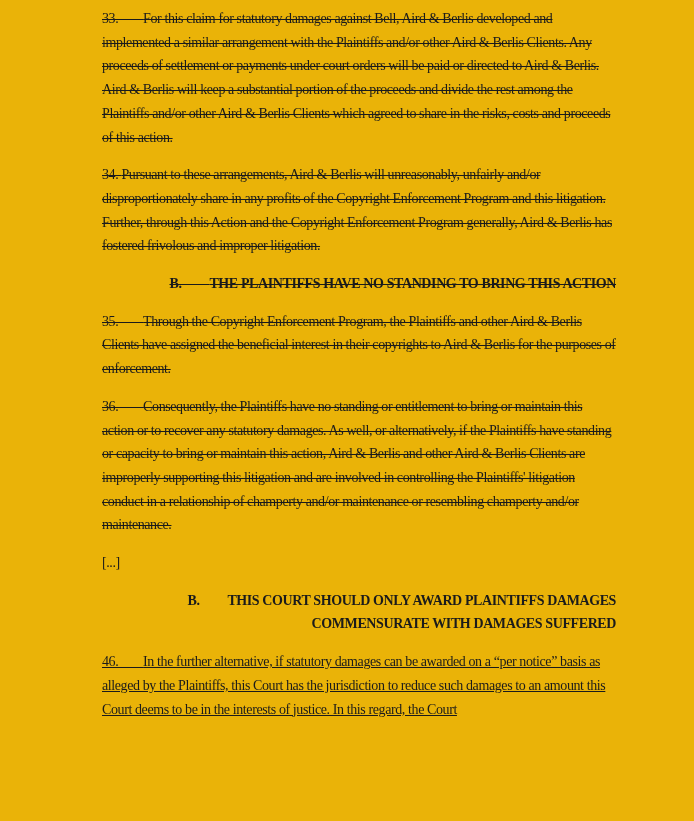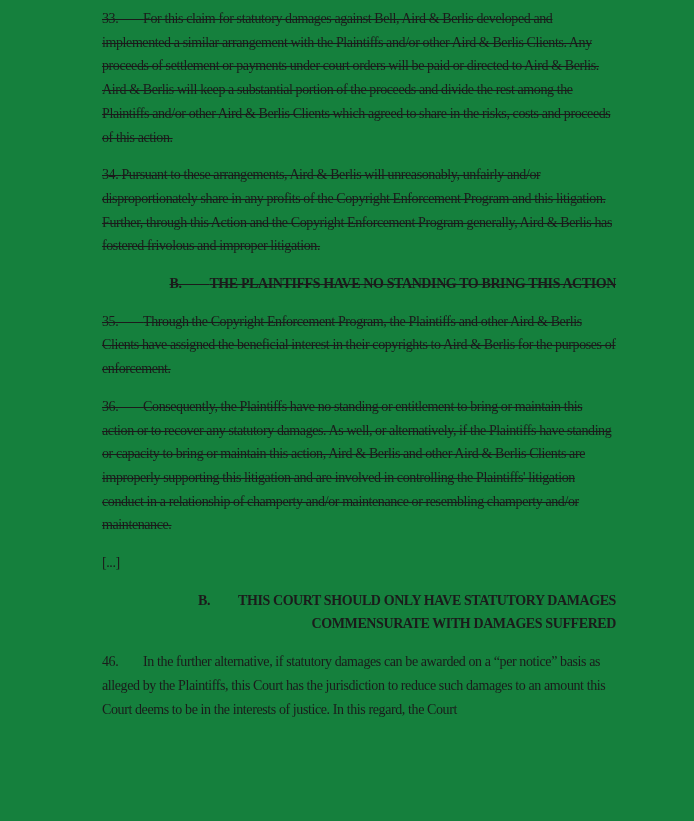--- a/index.html
+++ b/index.html
@@ -5,32 +5,33 @@
   html, body {
     margin: 0;
     padding: 0;
     background: #ffffff;
   }
   .page {
     position: relative;
     width: 694px;
     height: 821px;
     box-sizing: border-box;
-    background: #15803d;
+    background: #eab308;
     padding: 7px 78px 0 102px;
     font-family: "Liberation Serif", "DejaVu Serif", serif;
     font-size: 14px;
     line-height: 23.7px;
     letter-spacing: -0.4px;
     color: #1b1b1b;
     overflow: hidden;
   }
   .para {
     margin: 0 0 14px 0;
     text-align: left;
+    text-decoration: underline;
   }
   .heading {
     margin: 0 0 14px 43px;
     font-weight: bold;
     font-size: 14px;
     line-height: 23.7px;
     text-align: right;
   }
   .heading.extra-space {
     margin-top: 10px;
@@ -57,17 +58,17 @@
   <p class="para struck"><span class="num">34.&nbsp;</span><span>Pursuant to these arrangements, Aird &amp; Berlis will unreasonably, unfairly and/or disproportionately share in any profits of the Copyright Enforcement Program and this litigation. Further, through this Action and the Copyright Enforcement Program generally, Aird &amp; Berlis has fostered frivolous and improper litigation.</span></p>
 
   <h3 class="heading struck extra-space"><span class="num">B.&nbsp;&nbsp;&nbsp;&nbsp;&nbsp;&nbsp;&nbsp;&nbsp;&nbsp;</span><span>THE PLAINTIFFS HAVE NO STANDING TO BRING THIS ACTION</span></h3>
 
   <p class="para struck"><span class="num">35.&nbsp;&nbsp;&nbsp;&nbsp;&nbsp;&nbsp;&nbsp;&nbsp;</span><span>Through the Copyright Enforcement Program, the Plaintiffs and other Aird &amp; Berlis Clients have assigned the beneficial interest in their copyrights to Aird &amp; Berlis for the purposes of enforcement.</span></p>
 
   <p class="para struck"><span class="num">36.&nbsp;&nbsp;&nbsp;&nbsp;&nbsp;&nbsp;&nbsp;&nbsp;</span><span>Consequently, the Plaintiffs have no standing or entitlement to bring or maintain this action or to recover any statutory damages. As well, or alternatively, if the Plaintiffs have standing or capacity to bring or maintain this action, Aird &amp; Berlis and other Aird &amp; Berlis Clients are improperly supporting this litigation and are involved in controlling the Plaintiffs' litigation conduct in a relationship of champerty and/or maintenance or resembling champerty and/or maintenance.</span></p>
 
   <p class="ellipsis-para"><span>[...]</span></p>
 
-  <h3 class="heading"><span class="num">B.&nbsp;&nbsp;&nbsp;&nbsp;&nbsp;&nbsp;&nbsp;&nbsp;&nbsp;</span><span>THIS COURT SHOULD ONLY HAVE STATUTORY DAMAGES COMMENSURATE WITH DAMAGES SUFFERED</span></h3>
+  <h3 class="heading"><span class="num">B.&nbsp;&nbsp;&nbsp;&nbsp;&nbsp;&nbsp;&nbsp;&nbsp;&nbsp;</span><span>THIS COURT SHOULD ONLY AWARD PLAINTIFFS DAMAGES COMMENSURATE WITH DAMAGES SUFFERED</span></h3>
 
   <p class="para"><span class="num">46.&nbsp;&nbsp;&nbsp;&nbsp;&nbsp;&nbsp;&nbsp;&nbsp;</span><span>In the further alternative, if statutory damages can be awarded on a “per notice” basis as alleged by the Plaintiffs, this Court has the jurisdiction to reduce such damages to an amount this Court deems to be in the interests of justice. In this regard, the Court</span></p>
 
 </div>
 
 </body></html>

